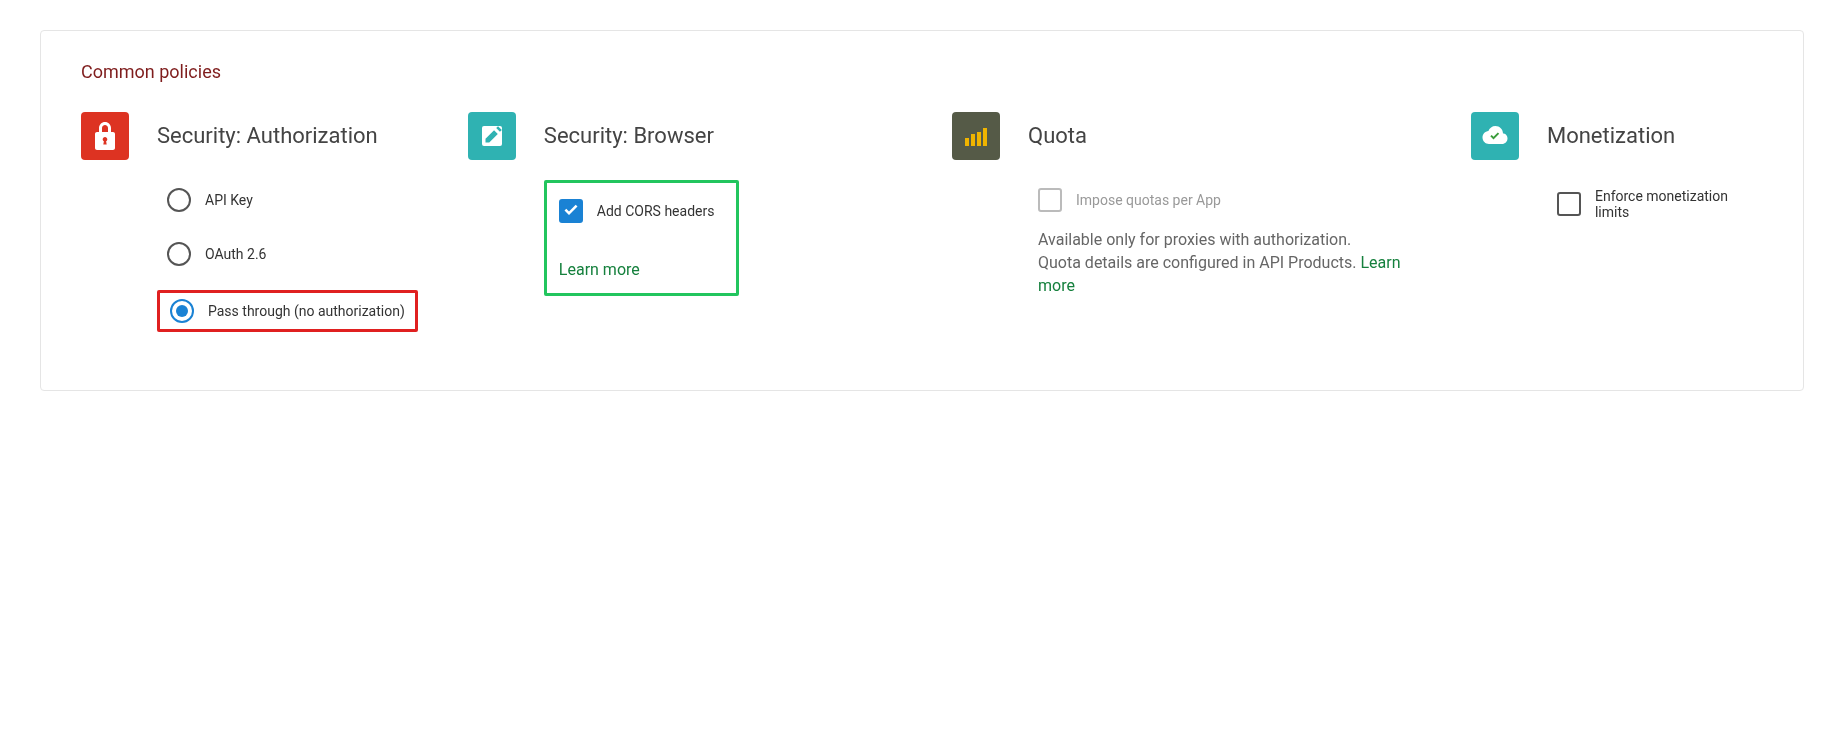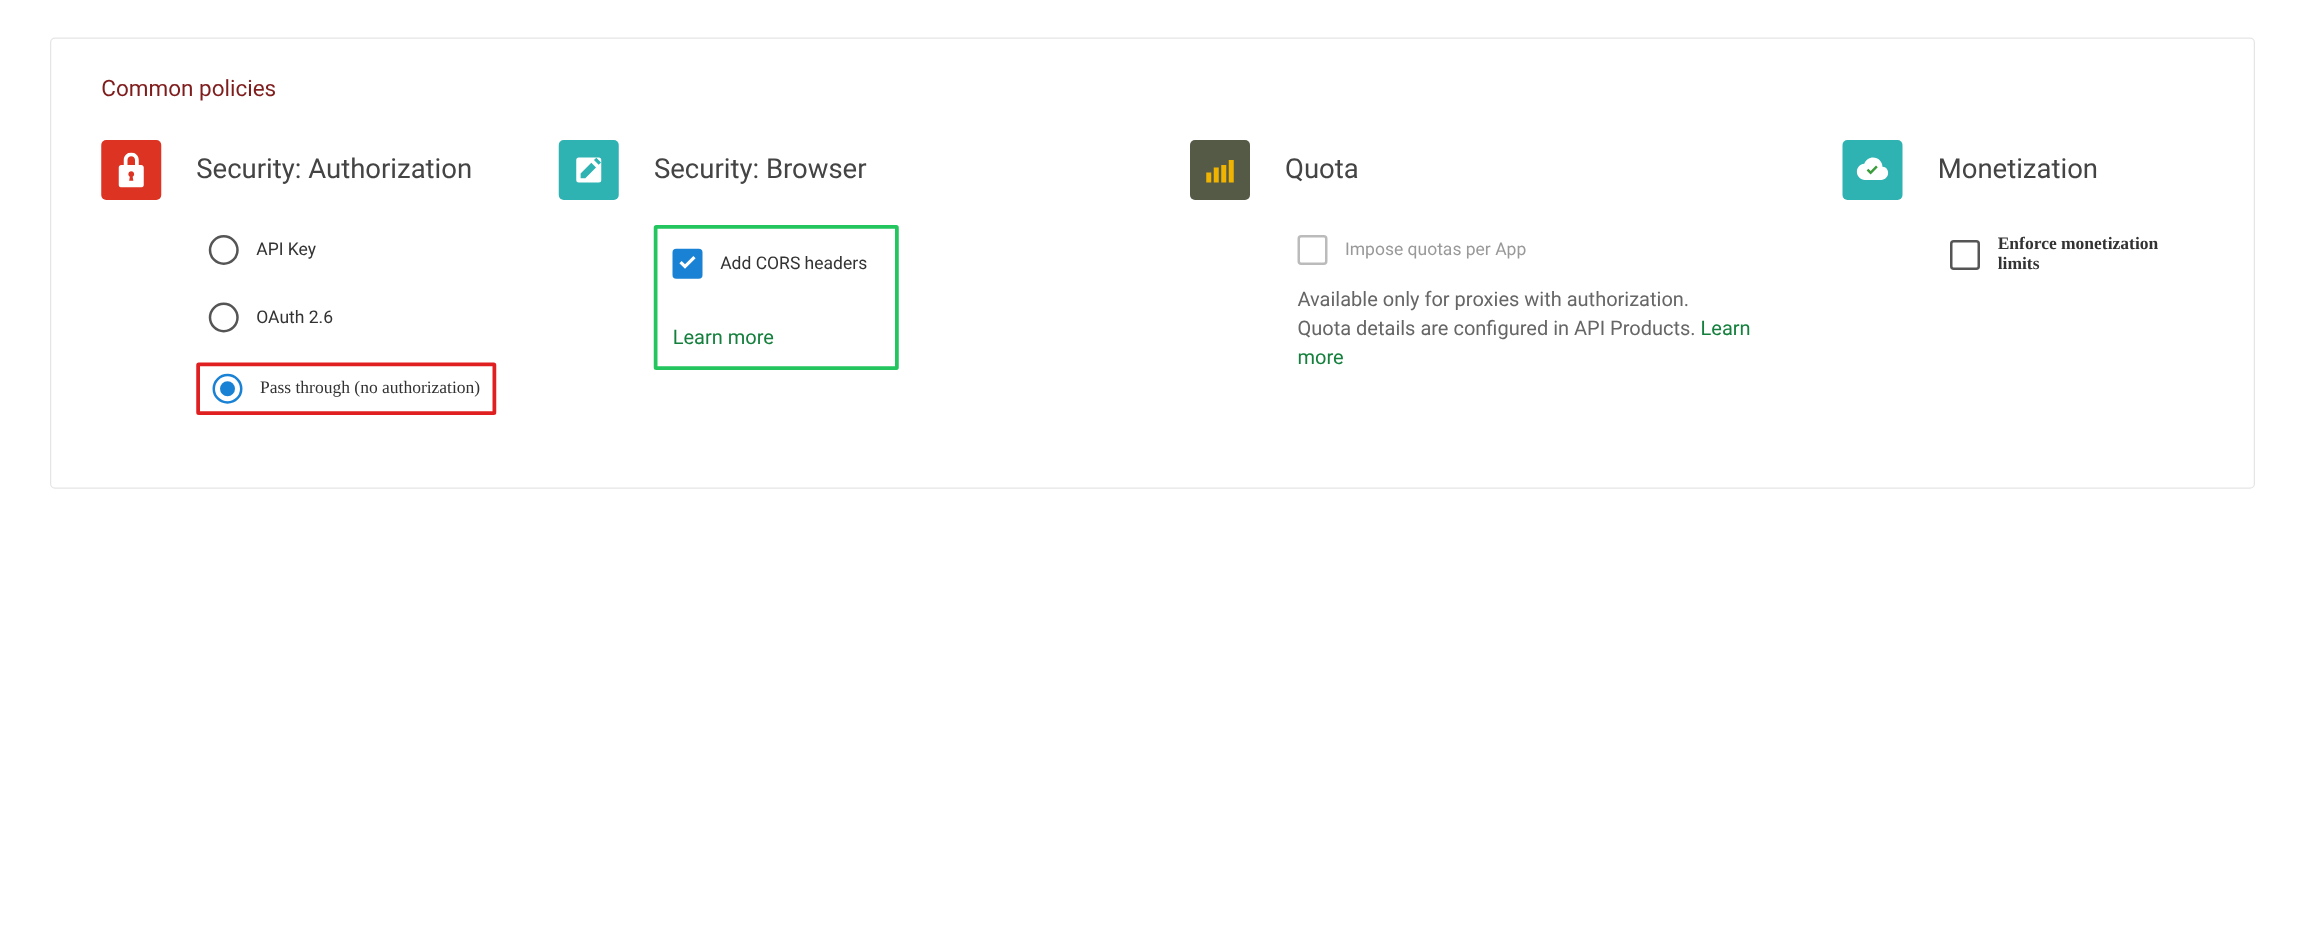--- a/index.html
+++ b/index.html
@@ -60,21 +60,21 @@
     .options-indent {
       margin-left: 0px;
     }
     .radio-row, .check-row {
       display: flex;
       align-items: center;
       gap: 14px;
       margin-bottom: 18px;
       padding: 6px 10px;
     }
-    .radio-row:last-child, .check-row:last-child { margin-bottom: 8px; font-family: Liberation Serif, serif; }
+    .radio-row:last-child, .check-row:last-child { margin-bottom: 8px; }
     .radio-circle {
       width: 24px;
       height: 24px;
       border: 2.5px solid #555;
       border-radius: 50%;
       display: flex;
       align-items: center;
       justify-content: center;
       flex-shrink: 0;
     }
@@ -226,21 +226,21 @@
 
       <div class="section">
         <div class="icon-box icon-teal">
           <svg width="32" height="24" viewBox="0 0 32 24">
             <path fill="#fff" d="M24 9.5c0-4.1-3.4-7.5-7.5-7.5-3.3 0-6.1 2.1-7.1 5-3.3.3-5.9 3-5.9 6.4 0 3.6 2.9 6.5 6.5 6.5h13c3 0 5.5-2.5 5.5-5.5 0-2.8-2.1-5.1-4.5-4.9z"></path>
             <path fill="#3a9c3a" d="M14.5 15.5l-3.2-3.2 1.4-1.4 1.8 1.8 4.3-4.3 1.4 1.4z"></path>
           </svg>
         </div>
         <div class="section-body">
           <div class="section-title">Monetization</div>
-          <div class="check-row" style="margin-bottom:10px;font-weight:bold;">
+          <div class="check-row" style="margin-bottom:10px;">
             <div class="checkbox-box"></div>
             <span class="option-label">Enforce monetization limits</span>
           </div>
         </div>
       </div>
     </div>
   </div>
 </div>
 
 </body></html>

